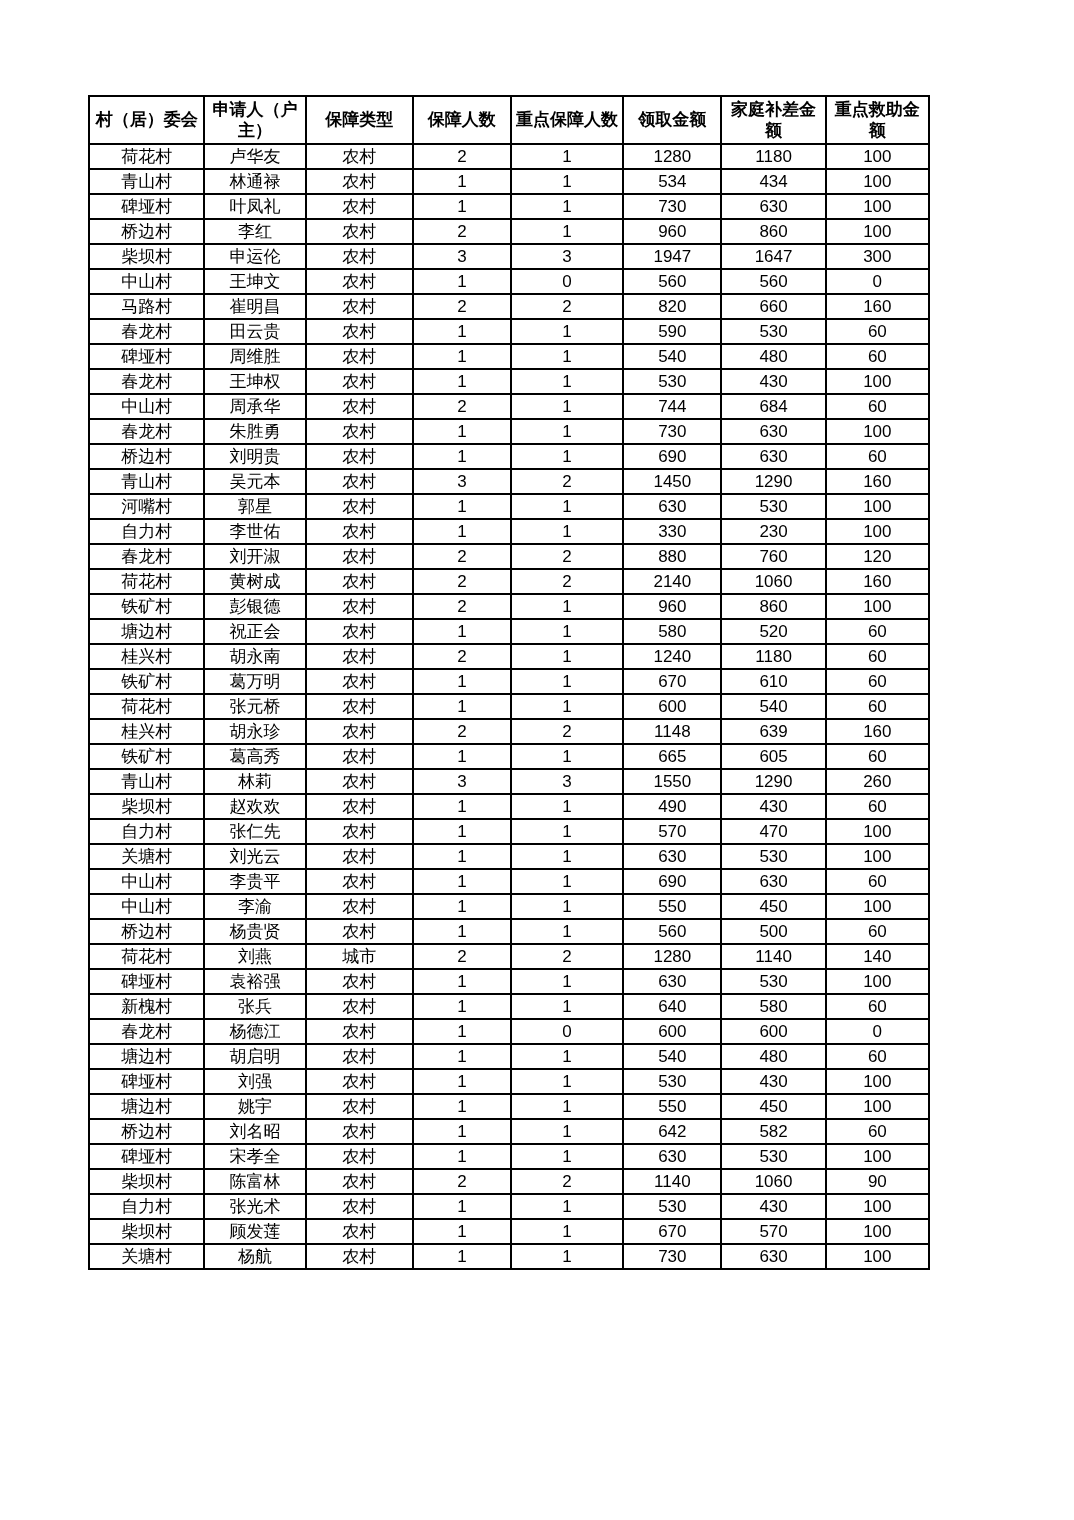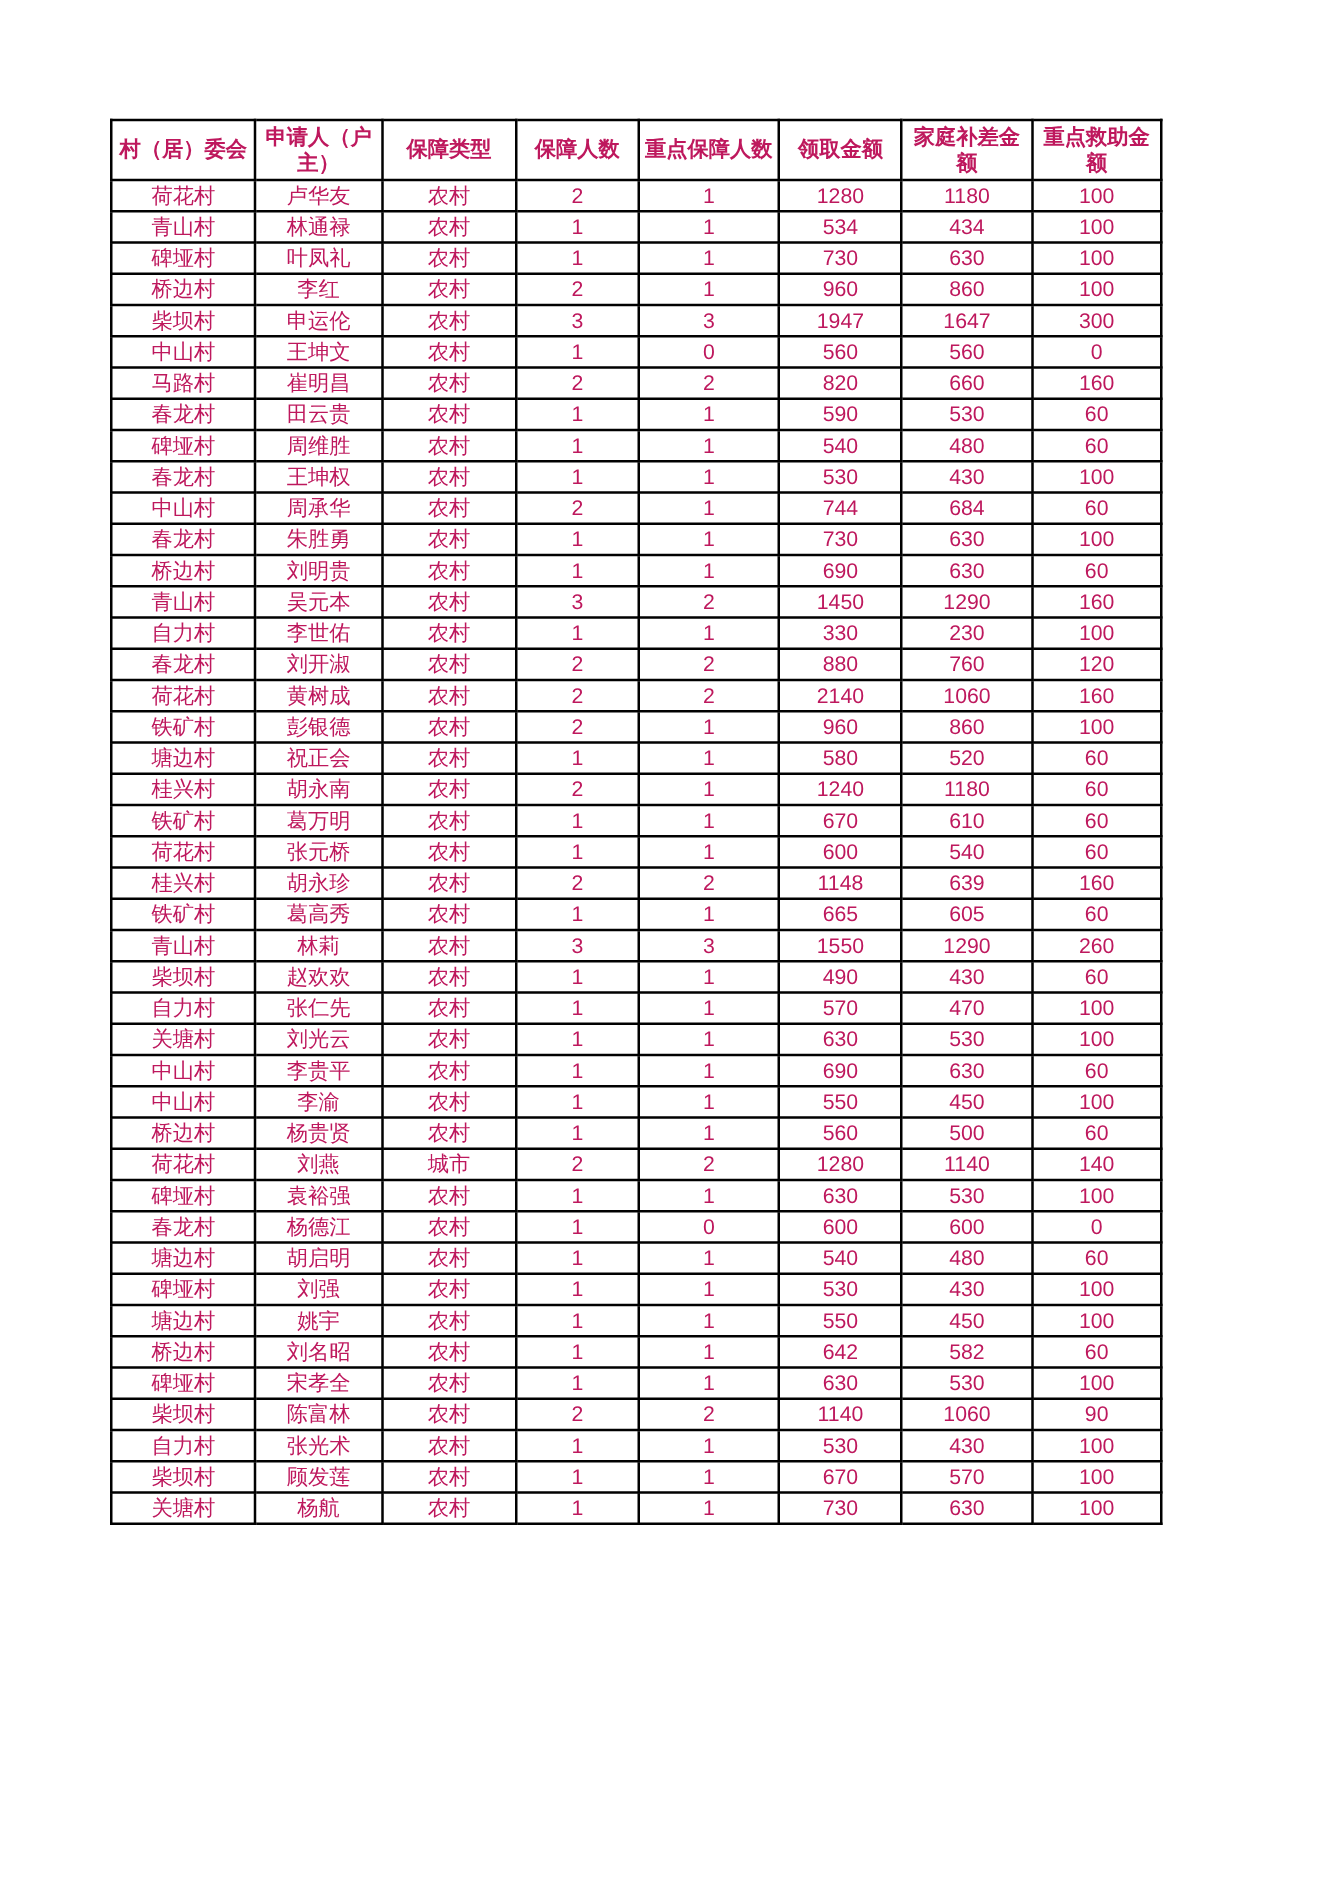--- a/index.html
+++ b/index.html
@@ -6,21 +6,21 @@
     margin: 0;
     padding: 0;
     background: #ffffff;
   }
   .page {
     position: relative;
     width: 1074px;
     height: 1520px;
     background: #ffffff;
     font-family: "Liberation Sans", sans-serif;
-    color: #be185d;
+    color: #000000;
   }
   table.data-table {
     position: absolute;
     left: 88px;
     top: 95px;
     width: 842px;
     border-collapse: collapse;
     table-layout: fixed;
   }
   table.data-table th,
@@ -204,20 +204,30 @@
           <td>青山村</td>
           <td>吴元本</td>
           <td>农村</td>
           <td>3</td>
           <td>2</td>
           <td>1450</td>
           <td>1290</td>
           <td>160</td>
         </tr>
         <tr>
+          <td>河嘴村</td>
+          <td>郭星</td>
+          <td>农村</td>
+          <td>1</td>
+          <td>1</td>
+          <td>630</td>
+          <td>530</td>
+          <td>100</td>
+        </tr>
+        <tr>
           <td>自力村</td>
           <td>李世佑</td>
           <td>农村</td>
           <td>1</td>
           <td>1</td>
           <td>330</td>
           <td>230</td>
           <td>100</td>
         </tr>
         <tr>
@@ -394,20 +404,30 @@
           <td>碑垭村</td>
           <td>袁裕强</td>
           <td>农村</td>
           <td>1</td>
           <td>1</td>
           <td>630</td>
           <td>530</td>
           <td>100</td>
         </tr>
         <tr>
+          <td>新槐村</td>
+          <td>张兵</td>
+          <td>农村</td>
+          <td>1</td>
+          <td>1</td>
+          <td>640</td>
+          <td>580</td>
+          <td>60</td>
+        </tr>
+        <tr>
           <td>春龙村</td>
           <td>杨德江</td>
           <td>农村</td>
           <td>1</td>
           <td>0</td>
           <td>600</td>
           <td>600</td>
           <td>0</td>
         </tr>
         <tr>

